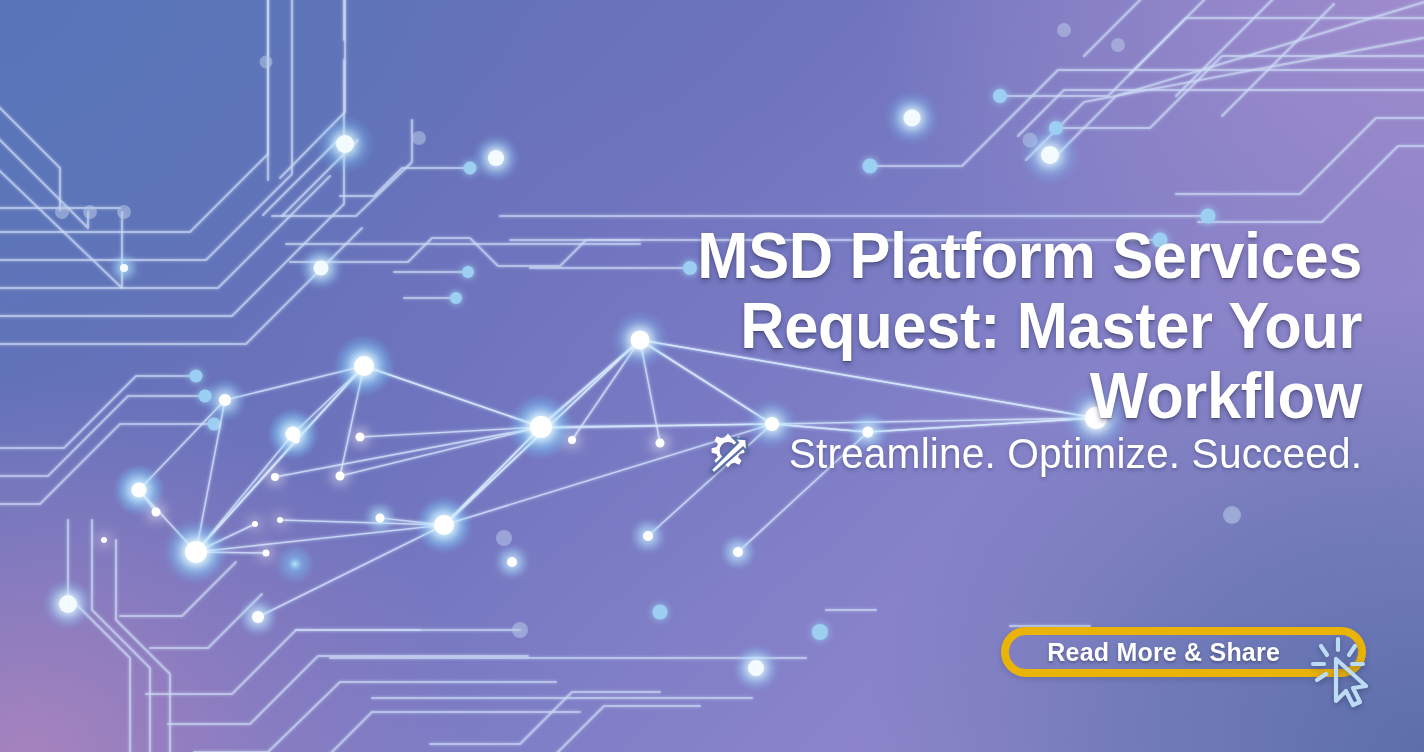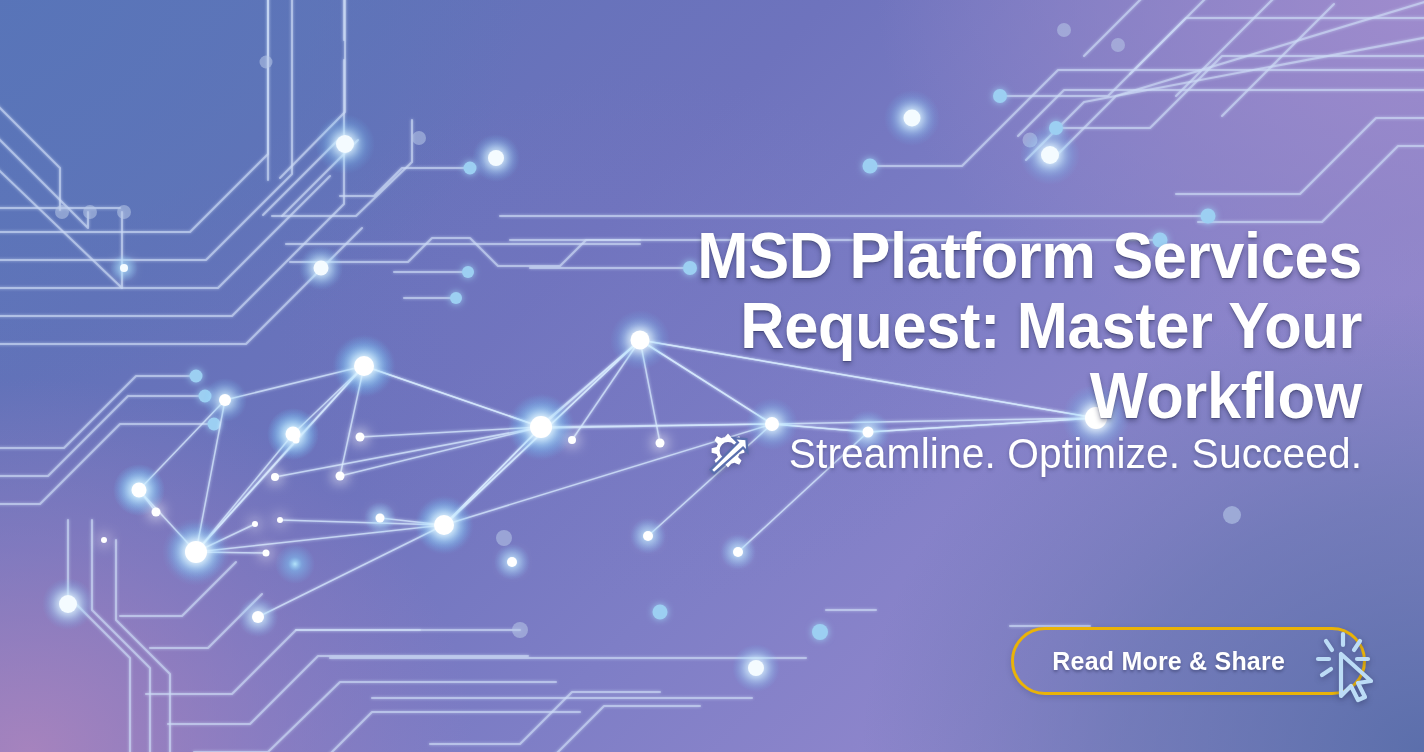--- a/index.html
+++ b/index.html
@@ -132,23 +132,23 @@
     top: 627px;
     z-index: 25;
     display: flex;
     align-items: center;
   }
   .cta-button {
     position: relative;
     display: inline-flex;
     align-items: center;
     justify-content: center;
-    height: 68px;
+    height: 50px;
     padding: 0 78px 0 38px;
-    border: 3px solid #eab308;
+    border: 8px solid #eab308;
     border-radius: 34px;
     background: transparent;
     color: #ffffff;
     font-family: inherit;
     font-size: 25px;
     font-weight: bold;
     letter-spacing: 0.2px;
     cursor: pointer;
     text-shadow: 0 2px 3px rgba(30,35,70,0.40);
     box-shadow: 0 2px 6px rgba(30,35,70,0.18);

